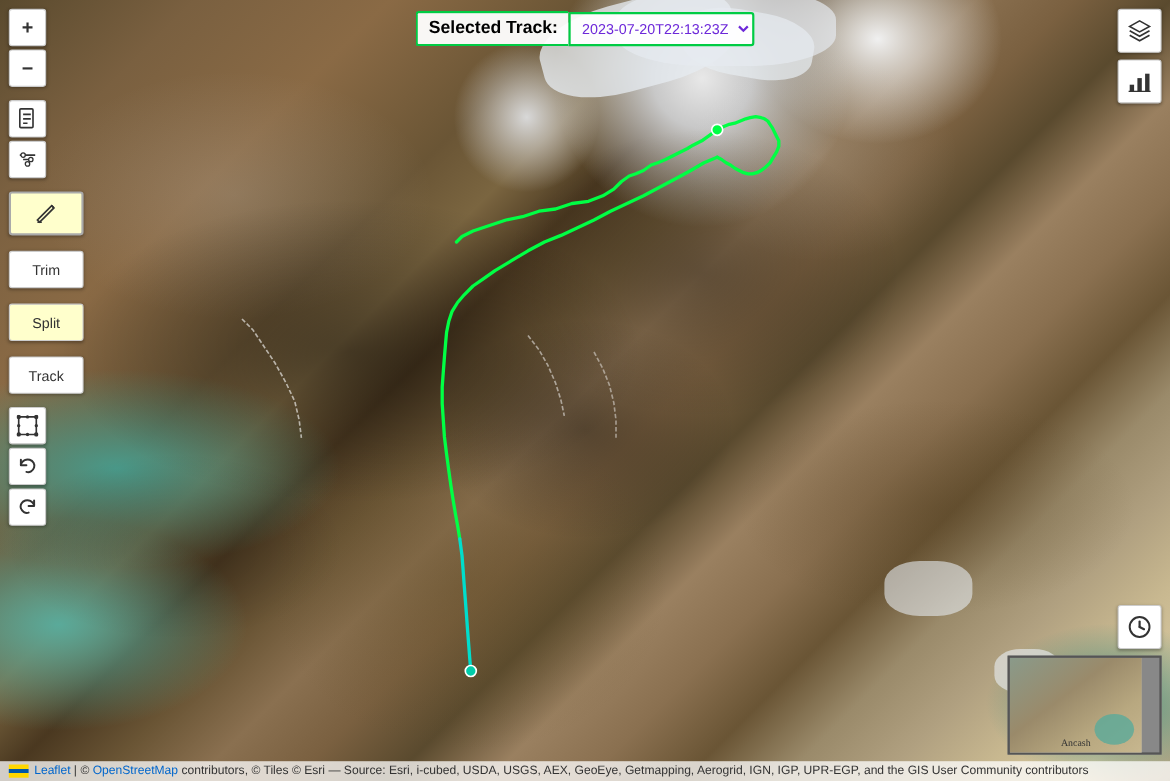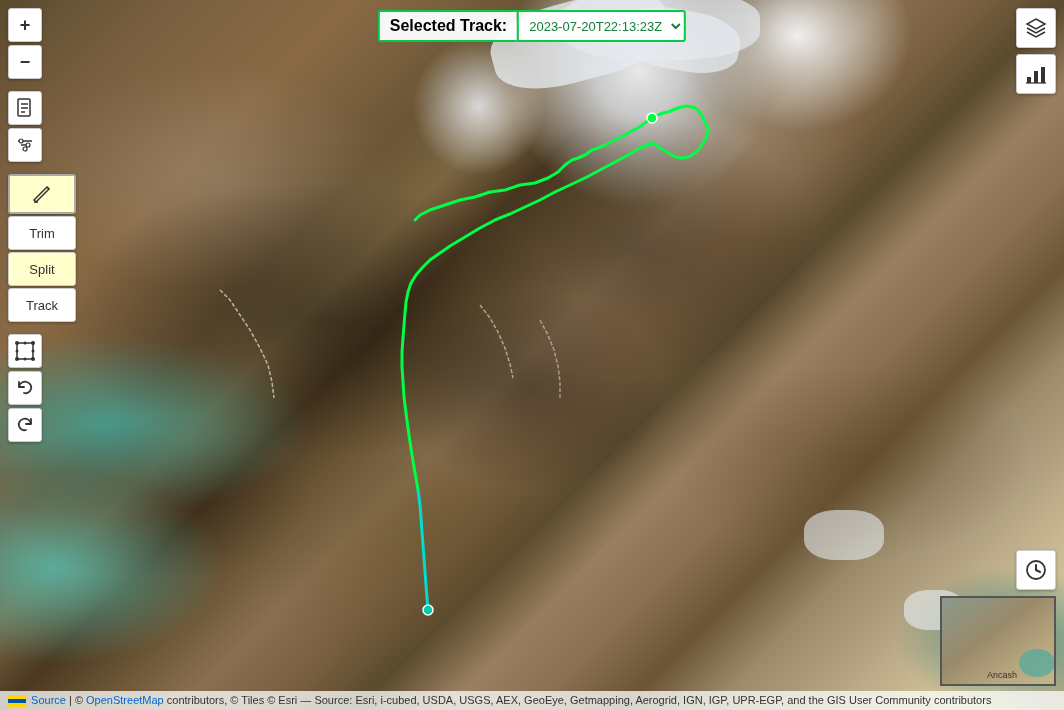--- a/index.html
+++ b/index.html
@@ -135,21 +135,21 @@
       align-items: center;
       justify-content: center;
       font-size: 18px;
       color: #333;
       box-shadow: 0 1px 3px rgba(0,0,0,0.3);
     }
 
     .tool-group {
       display: flex;
       flex-direction: column;
-      gap: 2px;
+      gap: 14px;
     }
 
     
     #right-toolbar {
       position: absolute;
       right: 8px;
       top: 8px;
       display: flex;
       flex-direction: column;
       gap: 6px;
@@ -157,40 +157,41 @@
     }
 
     
     #track-header {
       position: absolute;
       top: 10px;
       left: 50%;
       transform: translateX(-50%);
       z-index: 200;
       display: flex;
+      align-items: center;
       gap: 0;
     }
 
     #track-label {
       background: rgba(255,255,255,0.95);
       border: 2px solid #00cc44;
       border-right: none;
       padding: 5px 10px;
       font-size: 16px;
       font-weight: bold;
       color: #000;
       border-radius: 3px 0 0 3px;
     }
 
     #track-select {
       background: rgba(255,255,255,0.95);
       border: 2px solid #00cc44;
       padding: 5px 6px;
       font-size: 13px;
-      color: #15803d;
+      color: #6d28d9;
       border-radius: 0 3px 3px 0;
       cursor: pointer;
       outline: none;
     }
 
     
     #attribution {
       position: absolute;
       bottom: 0;
       left: 0;
@@ -202,26 +203,27 @@
       z-index: 100;
     }
 
     #attribution a { color: #0066cc; text-decoration: none; }
 
     
     #minimap {
       position: absolute;
       bottom: 24px;
       right: 8px;
-      width: 116px;
+      width: 140px;
       height: 90px;
       border: 2px solid #555;
       background: #888;
       z-index: 100;
       overflow: hidden;
+      font-family: Liberation Serif, serif;
     }
 
     
     #clock-btn {
       position: absolute;
       bottom: 120px;
       right: 8px;
       width: 40px;
       height: 40px;
       background: white;
@@ -398,16 +400,16 @@
       </defs>
 
       <ellipse cx="95" cy="65" rx="18" ry="14" fill="#5aaa9a" opacity="0.8"></ellipse>
 
       <text x="60" y="80" font-size="9" fill="#333" text-anchor="middle">Ancash</text>
     </svg>
   </div>
 
   <div id="attribution">
     <span class="leaflet-flag"></span>
-    <a href="#">Source</a>
+    <a href="#">Leaflet</a>
     <span> | © <a href="#">OpenStreetMap</a> contributors, © Tiles © Esri — Source: Esri, i-cubed, USDA, USGS, AEX, GeoEye, Getmapping, Aerogrid, IGN, IGP, UPR-EGP, and the GIS User Community contributors</span>
   </div>
 </div>
 
 </body></html>

